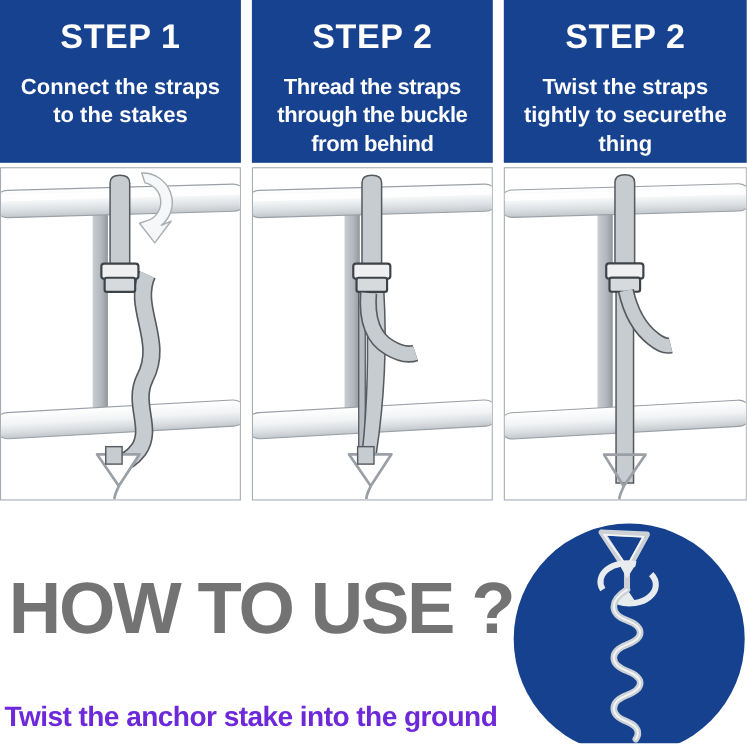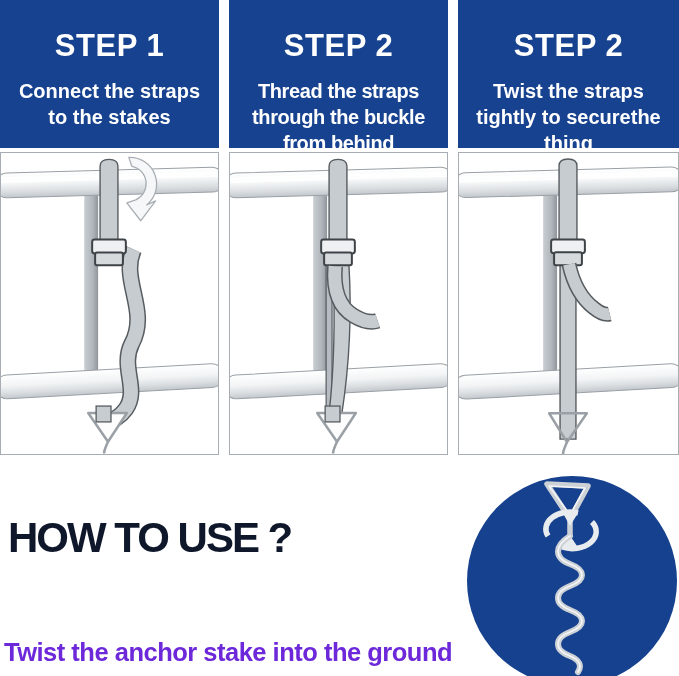--- a/index.html
+++ b/index.html
@@ -8,38 +8,38 @@
     position:relative; width:679px; height:676px; overflow:hidden;
     background:#ffffff; font-family:"Liberation Sans", sans-serif;
   }
   .steps-grid {
     position:absolute; top:0; left:0; width:679px;
     display:grid; grid-template-columns:219px 219px 221px; column-gap:10px;
   }
   .panel { display:flex; flex-direction:column; }
   .step-header {
     height:148px; background:#17428f; color:#ffffff; text-align:center;
-    padding-top:28px;
+    padding-top:16px;
   }
   .step-label {
     font-size:31px; font-weight:800; letter-spacing:0.5px;
   }
   .step-desc {
     margin:14px auto 0; font-size:20px; font-weight:700; line-height:1.3;
   }
   .panel-1 .step-desc { max-width:182px; }
   .panel-2 .step-desc { max-width:219px; letter-spacing:-0.4px; }
   .panel-3 .step-desc { max-width:194px; }
   .illustration-box {
     margin-top:4px; height:303px; border:1px solid #a7adb2; background:#ffffff;
   }
   .illustration-box svg { display:block; width:100%; height:100%; }
   .footer-title {
     position:absolute; left:8px; top:514px;
-    font-size:42px; font-weight:800; letter-spacing:-2px; color:#0f172a;
+    font-size:66px; font-weight:800; letter-spacing:-2px; color:#737373;
     white-space:nowrap;
   }
   .footer-instruction {
     position:absolute; left:4px; top:638px;
     font-size:25.5px; font-weight:700; letter-spacing:-0.5px; color:#6d28d9;
     white-space:nowrap;
   }
   .circle-badge {
     position:absolute; left:466px; top:474px; width:212px; height:212px;
   }

